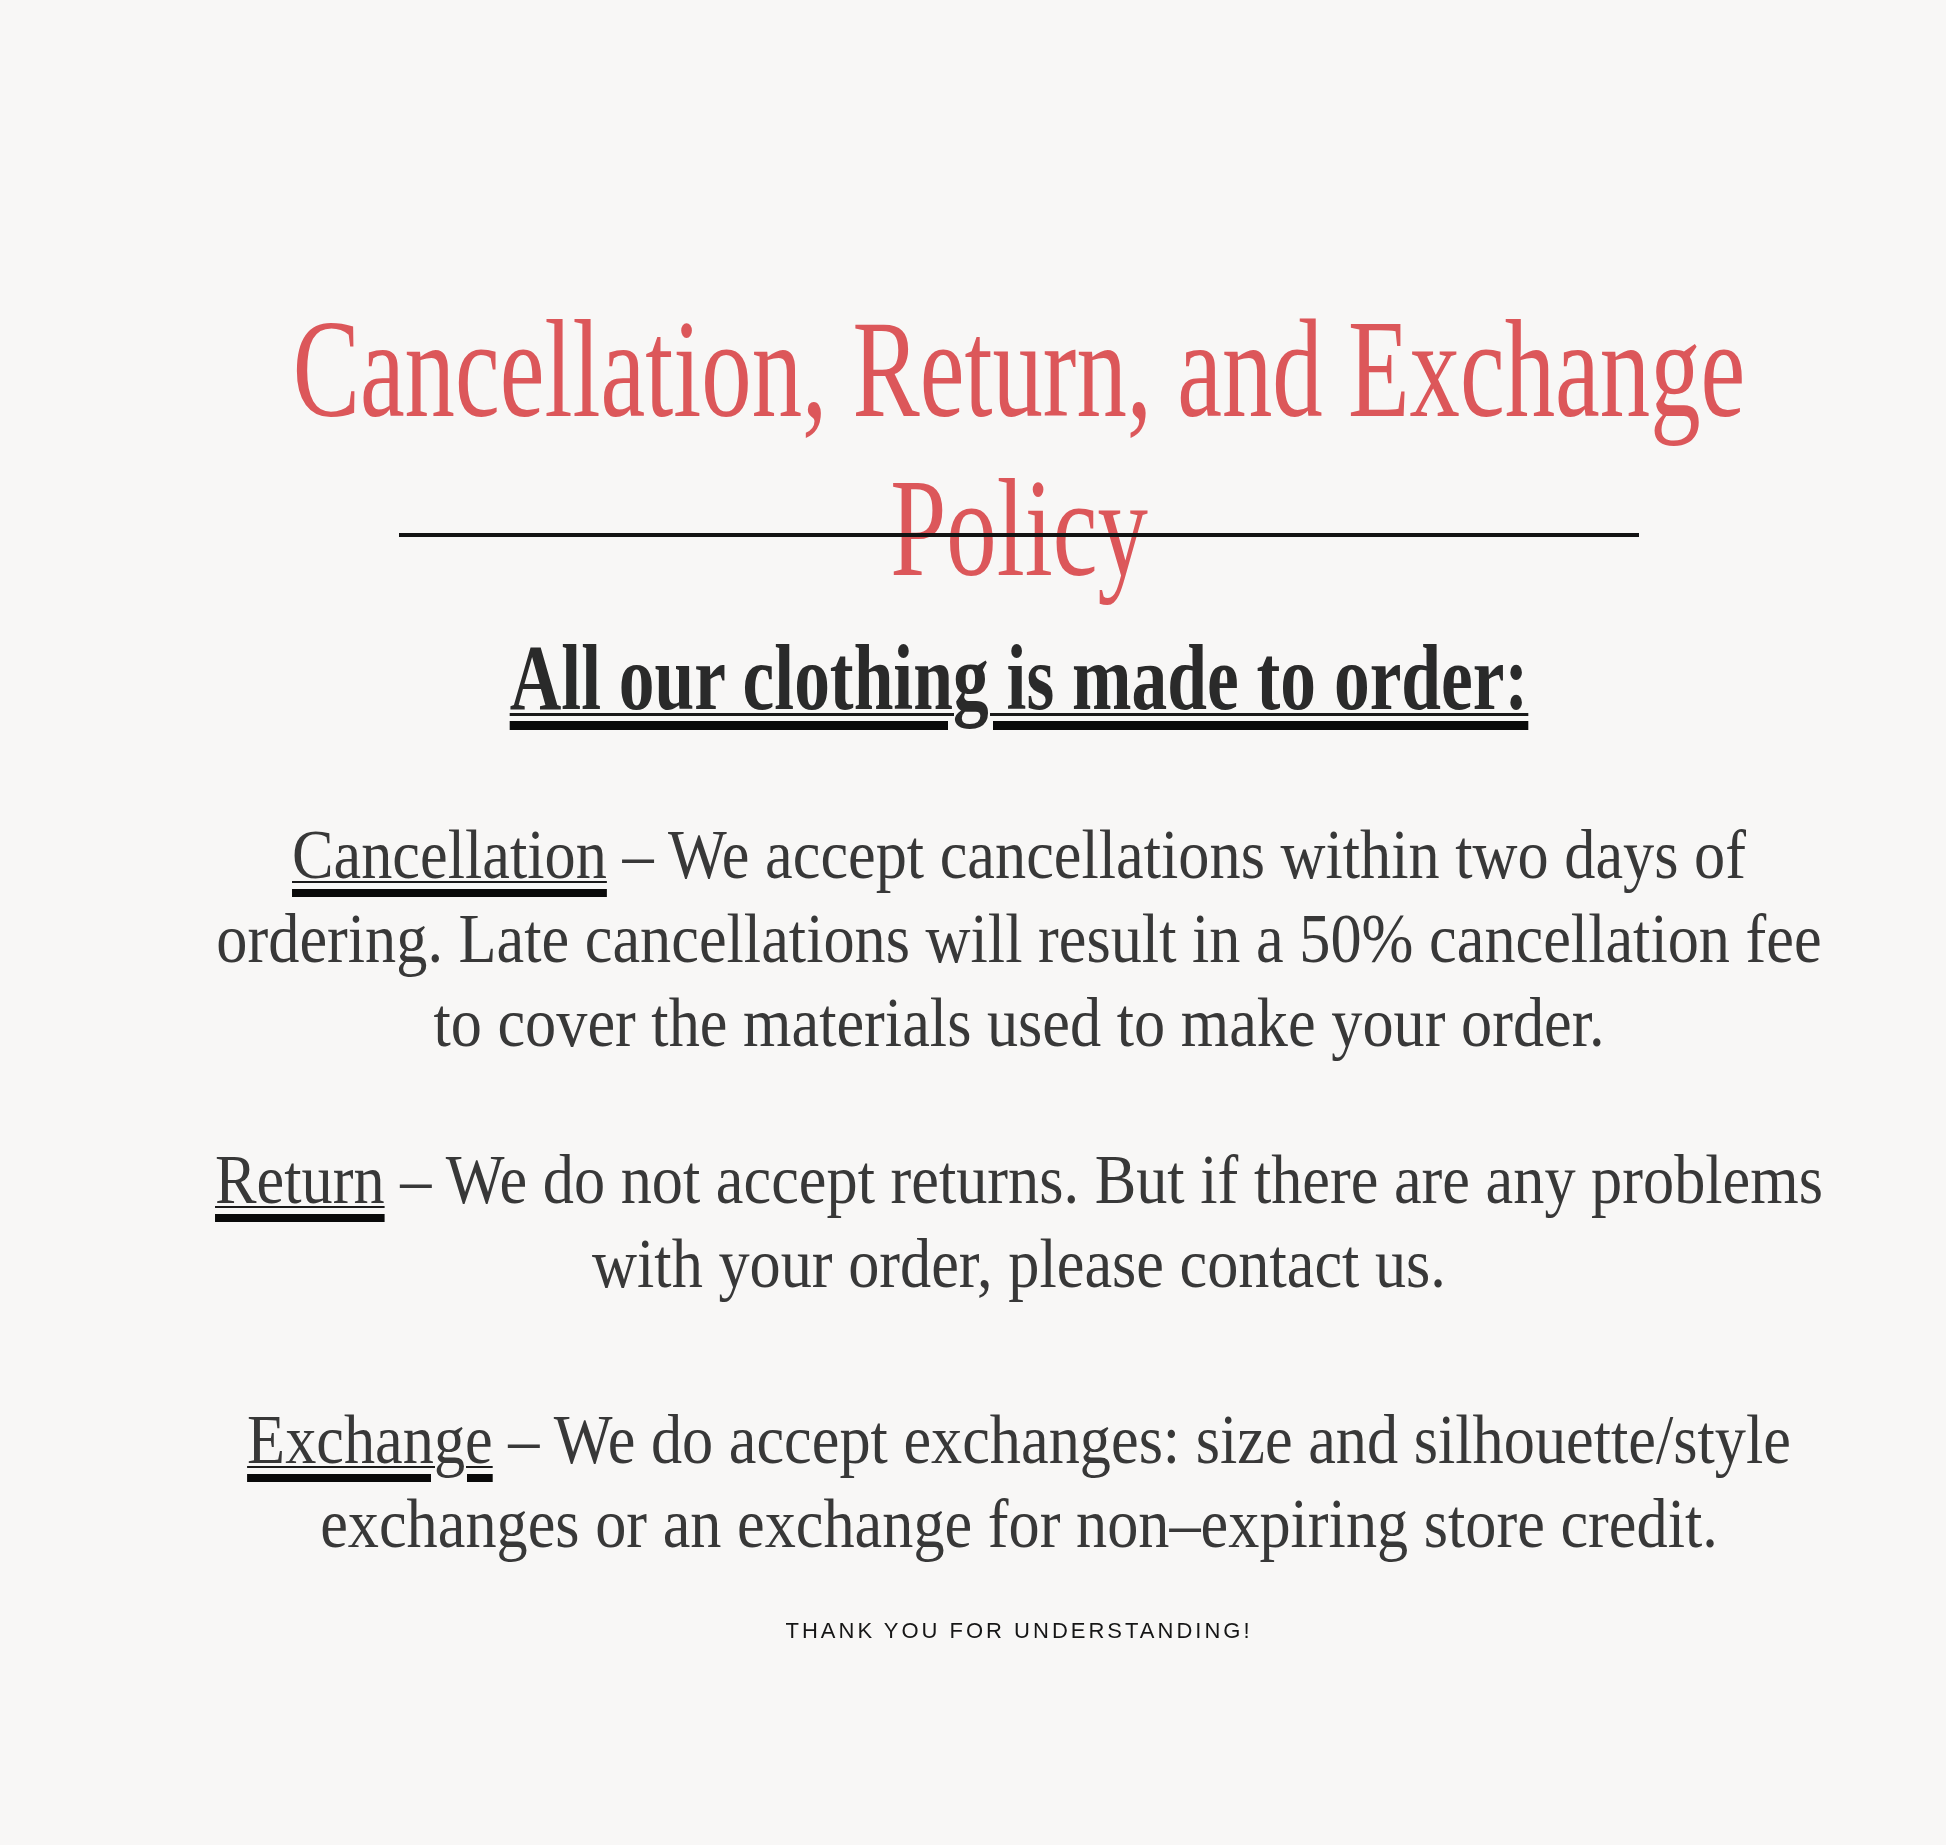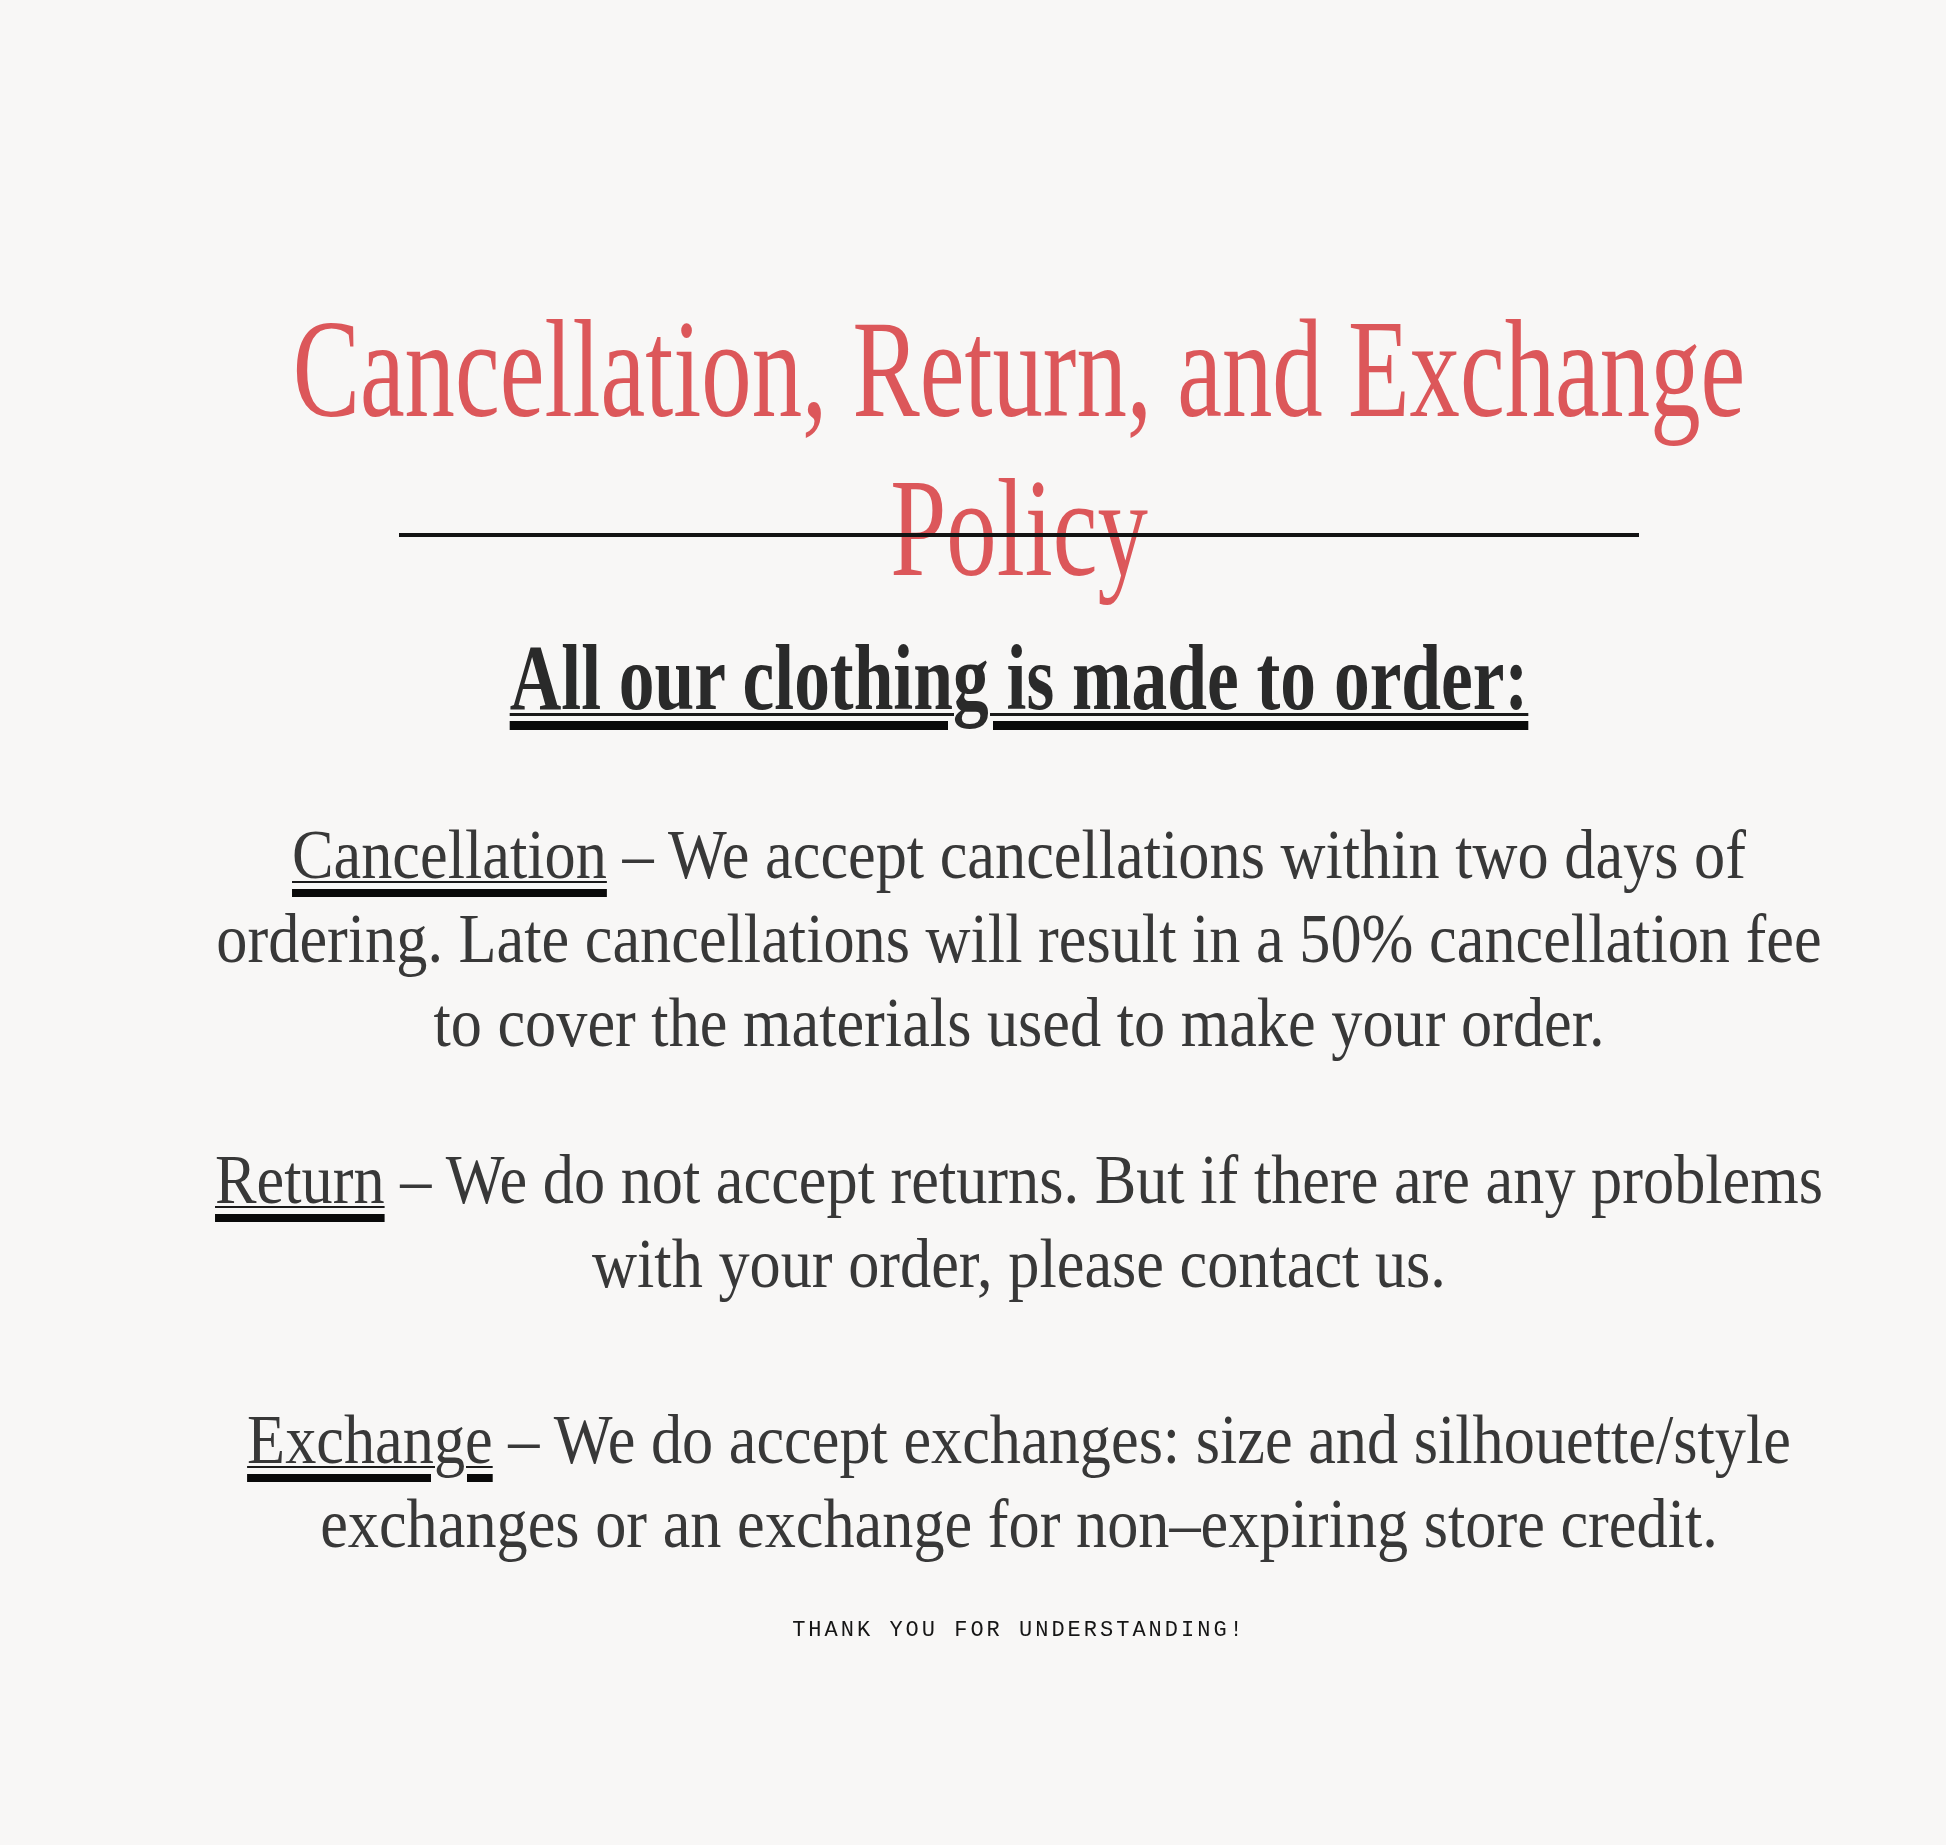--- a/index.html
+++ b/index.html
@@ -94,21 +94,21 @@
   .policy-cancellation { top: 743px; }
   .policy-return       { top: 1068px; }
   .policy-exchange     { top: 1328px; }
   .continuation {
     display: block;
     white-space: pre-line;
   }
   
   .footer-note {
     top: 1612px;
-    font-family: Liberation Mono, monospace;
+    font-family: Liberation Sans, sans-serif;
     font-size: 22px;
     line-height: 37px;
     font-weight: 400;
     letter-spacing: 3px;
     color: #161616;
     white-space: pre-line;
     transform: translateX(-50%);
   }
 </style>
 </head>

